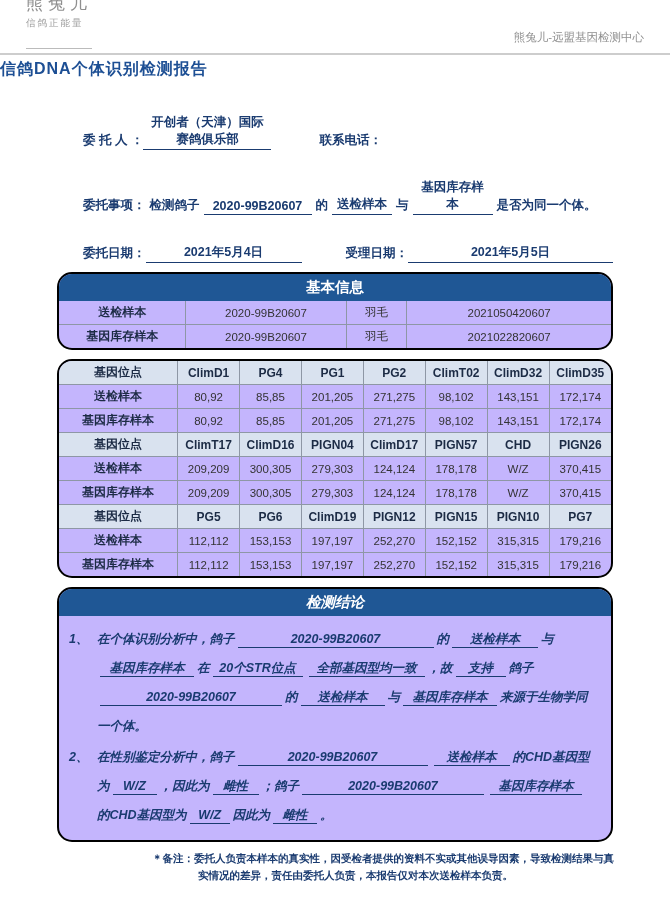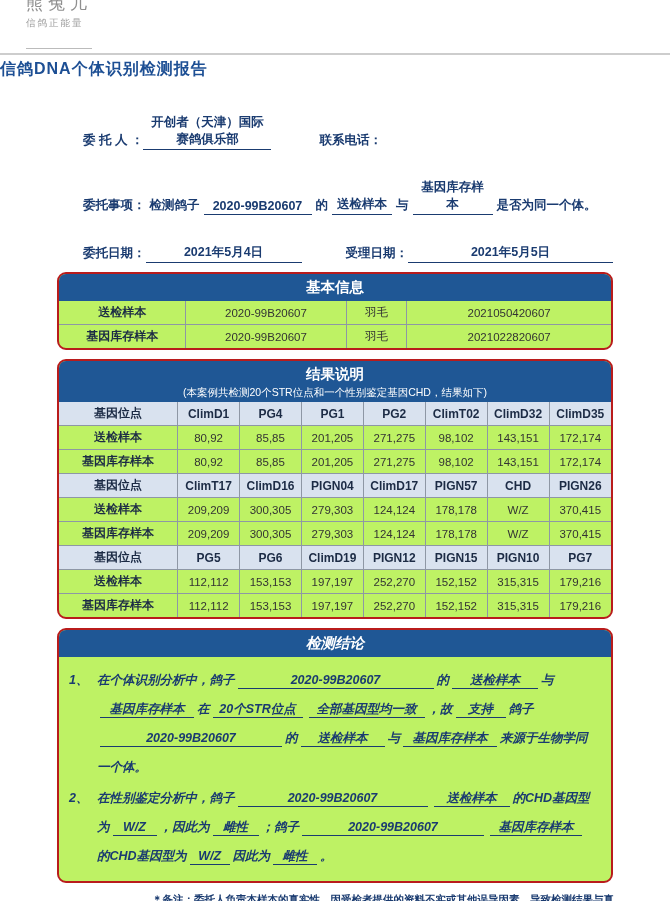--- a/index.html
+++ b/index.html
@@ -20,21 +20,21 @@
 
   
   .form { margin:14px 57px 0 83px; color:#1a3b70; font-size:12.5px; font-weight:600; }
   .f-row { display:flex; align-items:flex-end; margin-bottom:9px; }
   .f-label { flex:none; padding-bottom:1px; }
   .blank { border-bottom:1.4px solid #1a3b70; text-align:center; padding:0 4px 1px 4px; font-weight:600;margin-top:20px; }
   .f-gap { flex:none; }
   .f-mid { flex:none; padding:0 4px 1px 4px; }
 
   
-  .box { margin:0 57px; border:2px solid #b91c1c; border-radius:9px; overflow:hidden; background:#bef264; }
+  .box { margin:0 57px; border:2px solid #000000; border-radius:15px; overflow:hidden; background:#c4b5fd; }
   .box-banner { background:#1f5795; color:#fff; text-align:center; font-weight:bold; }
   .banner-main { font-size:14.5px; line-height:21px; padding-top:3px; }
   .banner-sub { font-size:10.5px; font-weight:normal; line-height:14px; padding-bottom:3px; }
   .basic { margin-top:6px; }
   .results { margin-top:9px; }
   table { width:100%; border-collapse:collapse; table-layout:fixed; }
   td { border:1px solid #8e97a5; text-align:center; font-size:11.5px; color:#333; padding:3px 1px; height:20px; }
   td.rowhead { font-weight:600; color:#1c2b45; font-size:12px; }
   tr.hdr-row td { background:#eef1f6; font-weight:600; color:#1c2b45; font-size:12px; }
   tr.locus-row td { background:#d9e2ef; }
@@ -70,20 +70,21 @@
         <circle cx="17" cy="15" r="8" stroke="#9a9a9a" stroke-width="1.8" fill="none"></circle>
         <path d="M10,12 a8.5,8.5 0 0 1 13,-3" stroke="#a65b52" stroke-width="3" fill="none" stroke-linecap="round"></path>
         <circle cx="21" cy="31" r="12" stroke="#9a9a9a" stroke-width="1.8" fill="none"></circle>
         <circle cx="13" cy="30" r="3.4" stroke="#9a9a9a" stroke-width="1.4" fill="#fff"></circle>
       </svg>
       <div class="logo-txt">
         <div class="logo-title">熊兔儿</div>
         <div class="logo-sub">信鸽正能量</div>
       </div>
     </div>
+    <div class="hdr-right">熊兔儿-远盟基因检测中心</div>
   </div>
   <div class="hdr-rule"></div>
 
   <div class="title">信鸽DNA个体识别检测报告</div>
 
   <div class="form">
     <div class="f-row">
       <span class="f-label">委 托 人 ：</span>
       <span class="blank" style="width:128px">开创者（天津）国际赛鸽俱乐部</span>
       <span class="f-gap" style="width:48px"></span>
@@ -128,24 +129,20 @@
             <td class="rowhead">基因库存样本</td>
             <td>2020-99B20607</td>
             <td>羽毛</td>
             <td>2021022820607</td>
           </tr>
         </tbody>
     </table>
   </div>
 
   <div class="box results">
-    <div class="box-banner">
-      <div class="banner-main">结果说明</div>
-      <div class="banner-sub">(本案例共检测20个STR位点和一个性别鉴定基因CHD，结果如下)</div>
-    </div>
     <table>
       <colgroup>
           <col class="c1">
           <col>
           <col>
           <col>
           <col>
           <col>
           <col>
           <col>

